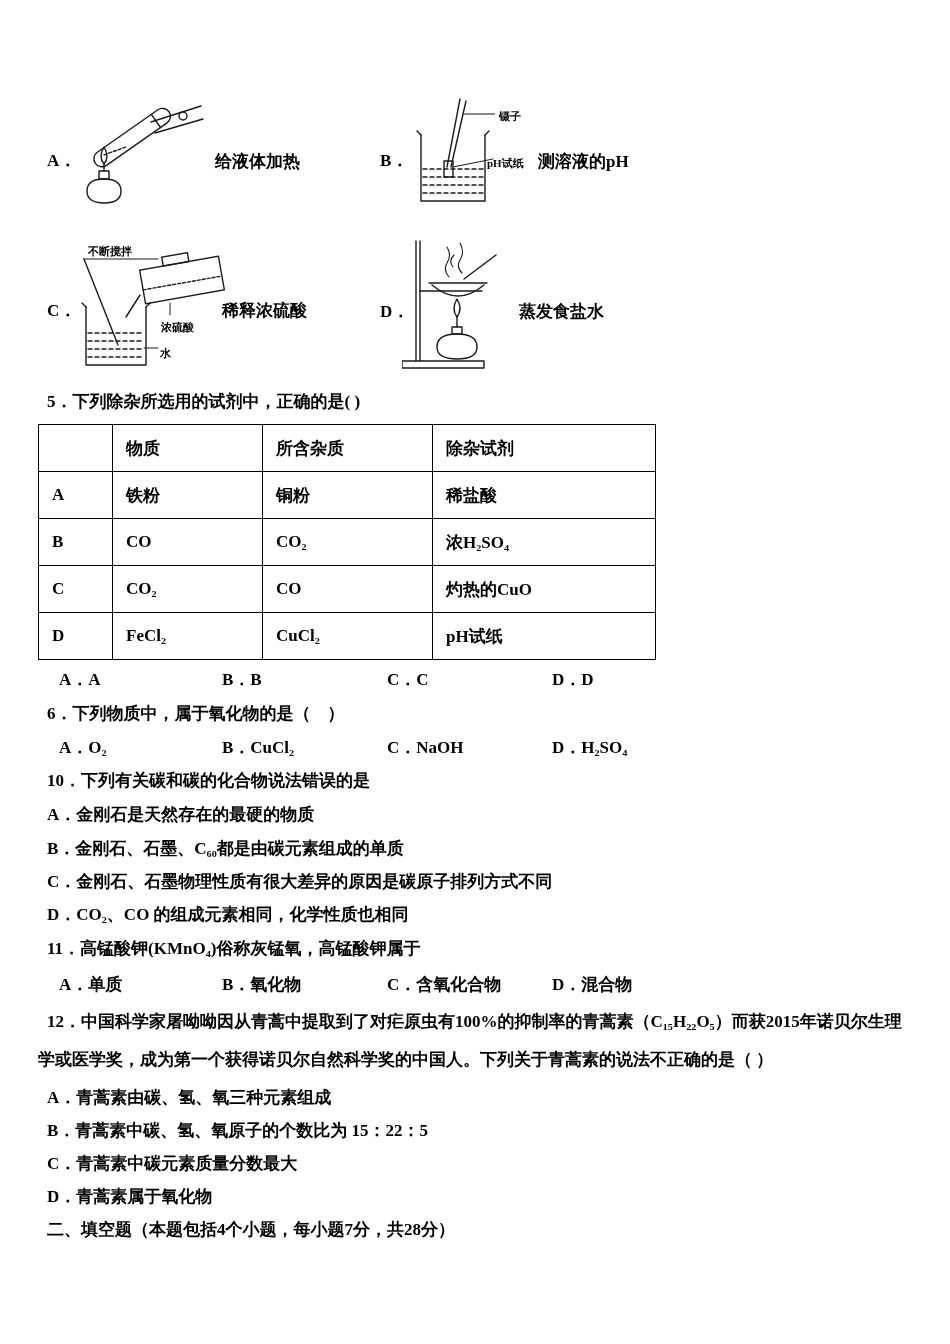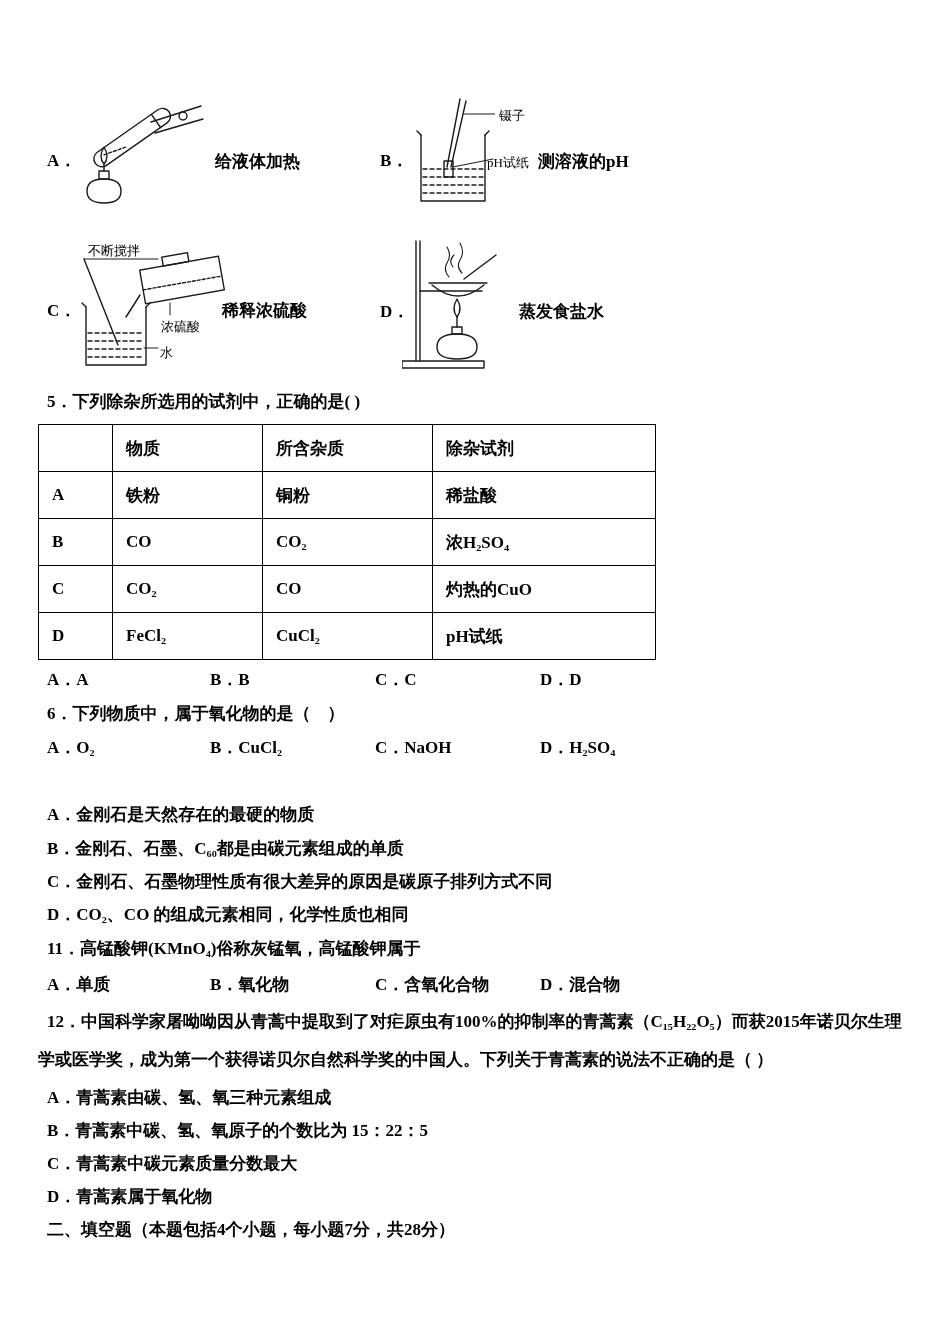--- a/index.html
+++ b/index.html
@@ -5,24 +5,24 @@
   * { box-sizing: border-box; }
   html,body { margin:0; padding:0; background:#ffffff; }
   .page {
     position:relative; width:950px; height:1344px; background:#ffffff;
     font-family:"Liberation Serif","DejaVu Serif",serif;
     color:#000; font-size:17px; font-weight:600; overflow:hidden;
   }
   .abs { position:absolute; white-space:nowrap; line-height:22px; }
   .lbl { font-weight:600; }
   .cap { font-weight:700; }
-  .anno { font-size:13px; font-weight:400; }
+  .anno { font-size:11px; font-weight:700; }
   .qtext { font-weight:600; }
   .opt-line { font-weight:600; }
-  .opt-row { position:absolute; left:47px; width:870px; height:24px;text-align:center; }
+  .opt-row { position:absolute; left:59px; width:870px; height:24px;text-align:center; }
   .opt-row span { position:absolute; top:0; white-space:nowrap; }
   .o0 { left:0; } .o1 { left:163px; } .o2 { left:328px; } .o3 { left:493px; }
   .q-table {
     position:absolute; left:38px; top:424px; border-collapse:collapse;
     table-layout:fixed; width:617px;
   }
   .q-table td {
     border:1px solid #000; font-weight:700; font-size:17px;
     padding:4px 13px; height:47px; vertical-align:middle; overflow:hidden;
   }
@@ -198,20 +198,21 @@
   </div>
 
   <span class="abs qtext" style="left:47px;top:703px">6．下列物质中，属于氧化物的是（　）</span>
   <div class="opt-row" style="top:736px">
     <span class="o0">A．O₂</span>
     <span class="o1">B．CuCl₂</span>
     <span class="o2">C．NaOH</span>
     <span class="o3">D．H₂SO₄</span>
   </div>
 
+  <span class="abs qtext" style="left:47px;top:770px">10．下列有关碳和碳的化合物说法错误的是</span>
   <span class="abs opt-line" style="left:47px;top:804px">A．金刚石是天然存在的最硬的物质</span>
   <span class="abs opt-line" style="left:47px;top:838px">B．金刚石、石墨、C₆₀都是由碳元素组成的单质</span>
   <span class="abs opt-line" style="left:47px;top:871px">C．金刚石、石墨物理性质有很大差异的原因是碳原子排列方式不同</span>
   <span class="abs opt-line" style="left:47px;top:904px">D．CO₂、CO 的组成元素相同，化学性质也相同</span>
 
   <span class="abs qtext" style="left:47px;top:938px">11．高锰酸钾(KMnO₄)俗称灰锰氧，高锰酸钾属于</span>
   <div class="opt-row" style="top:973px">
     <span class="o0">A．单质</span>
     <span class="o1">B．氧化物</span>
     <span class="o2">C．含氧化合物</span>

